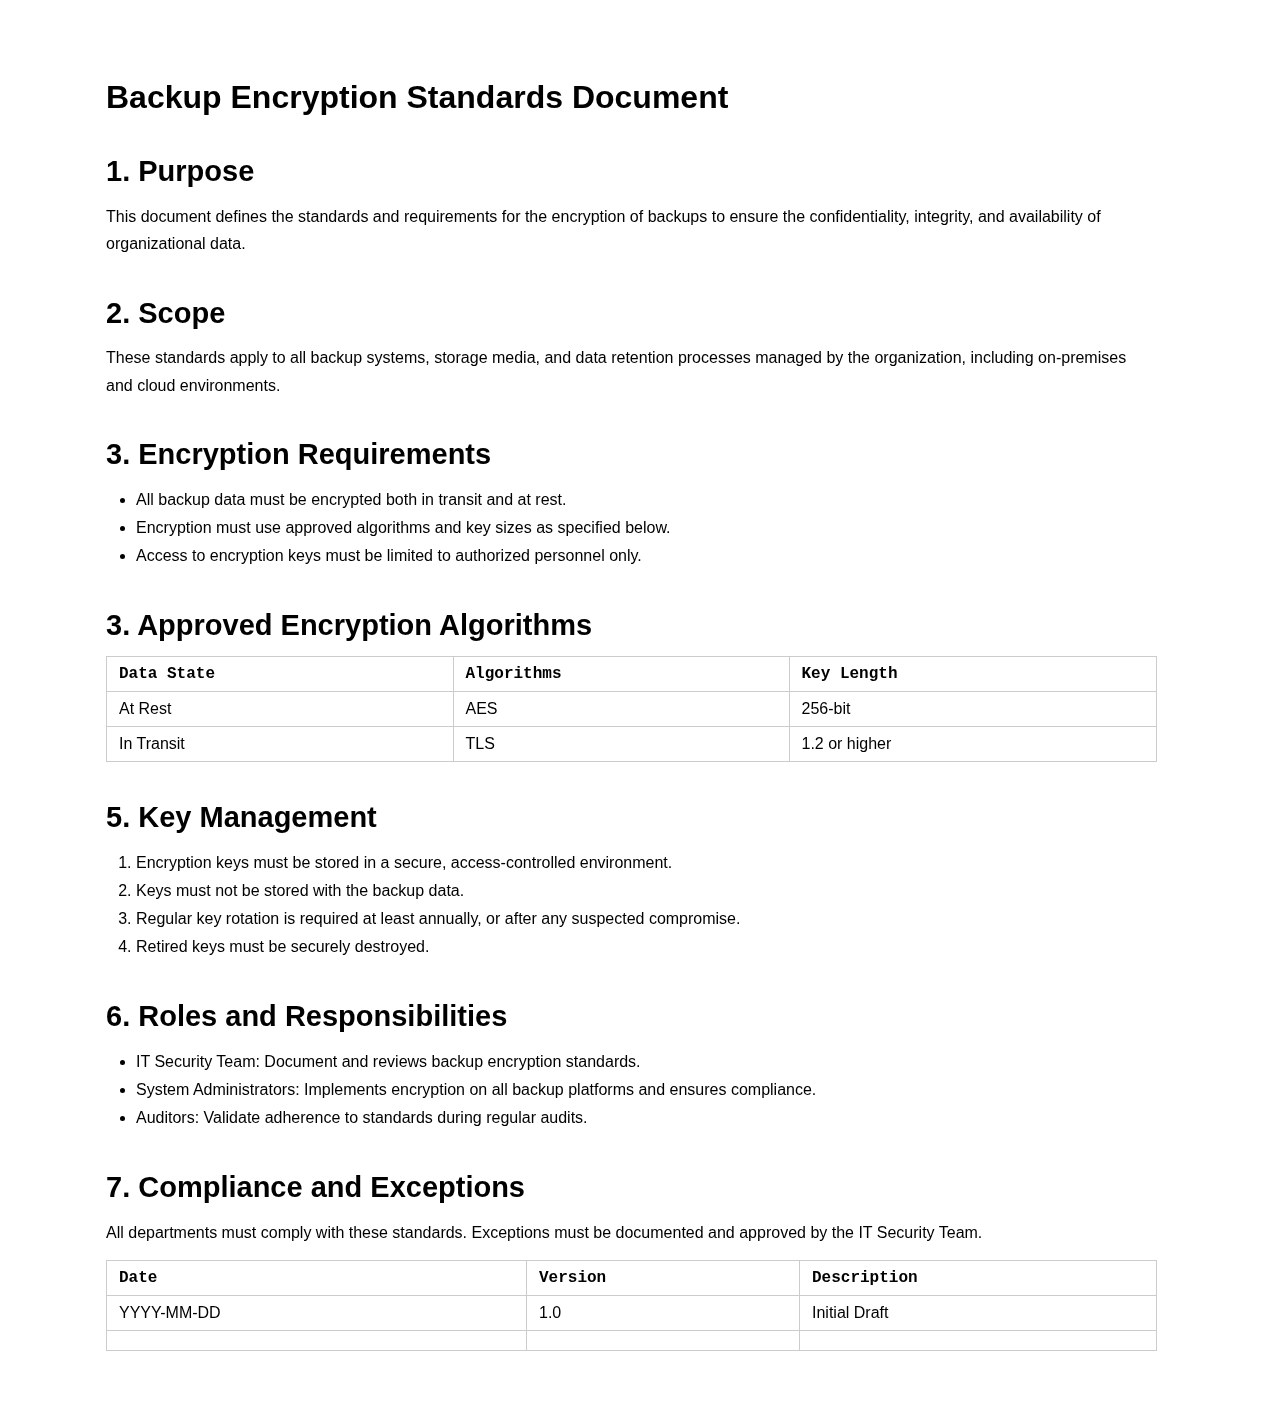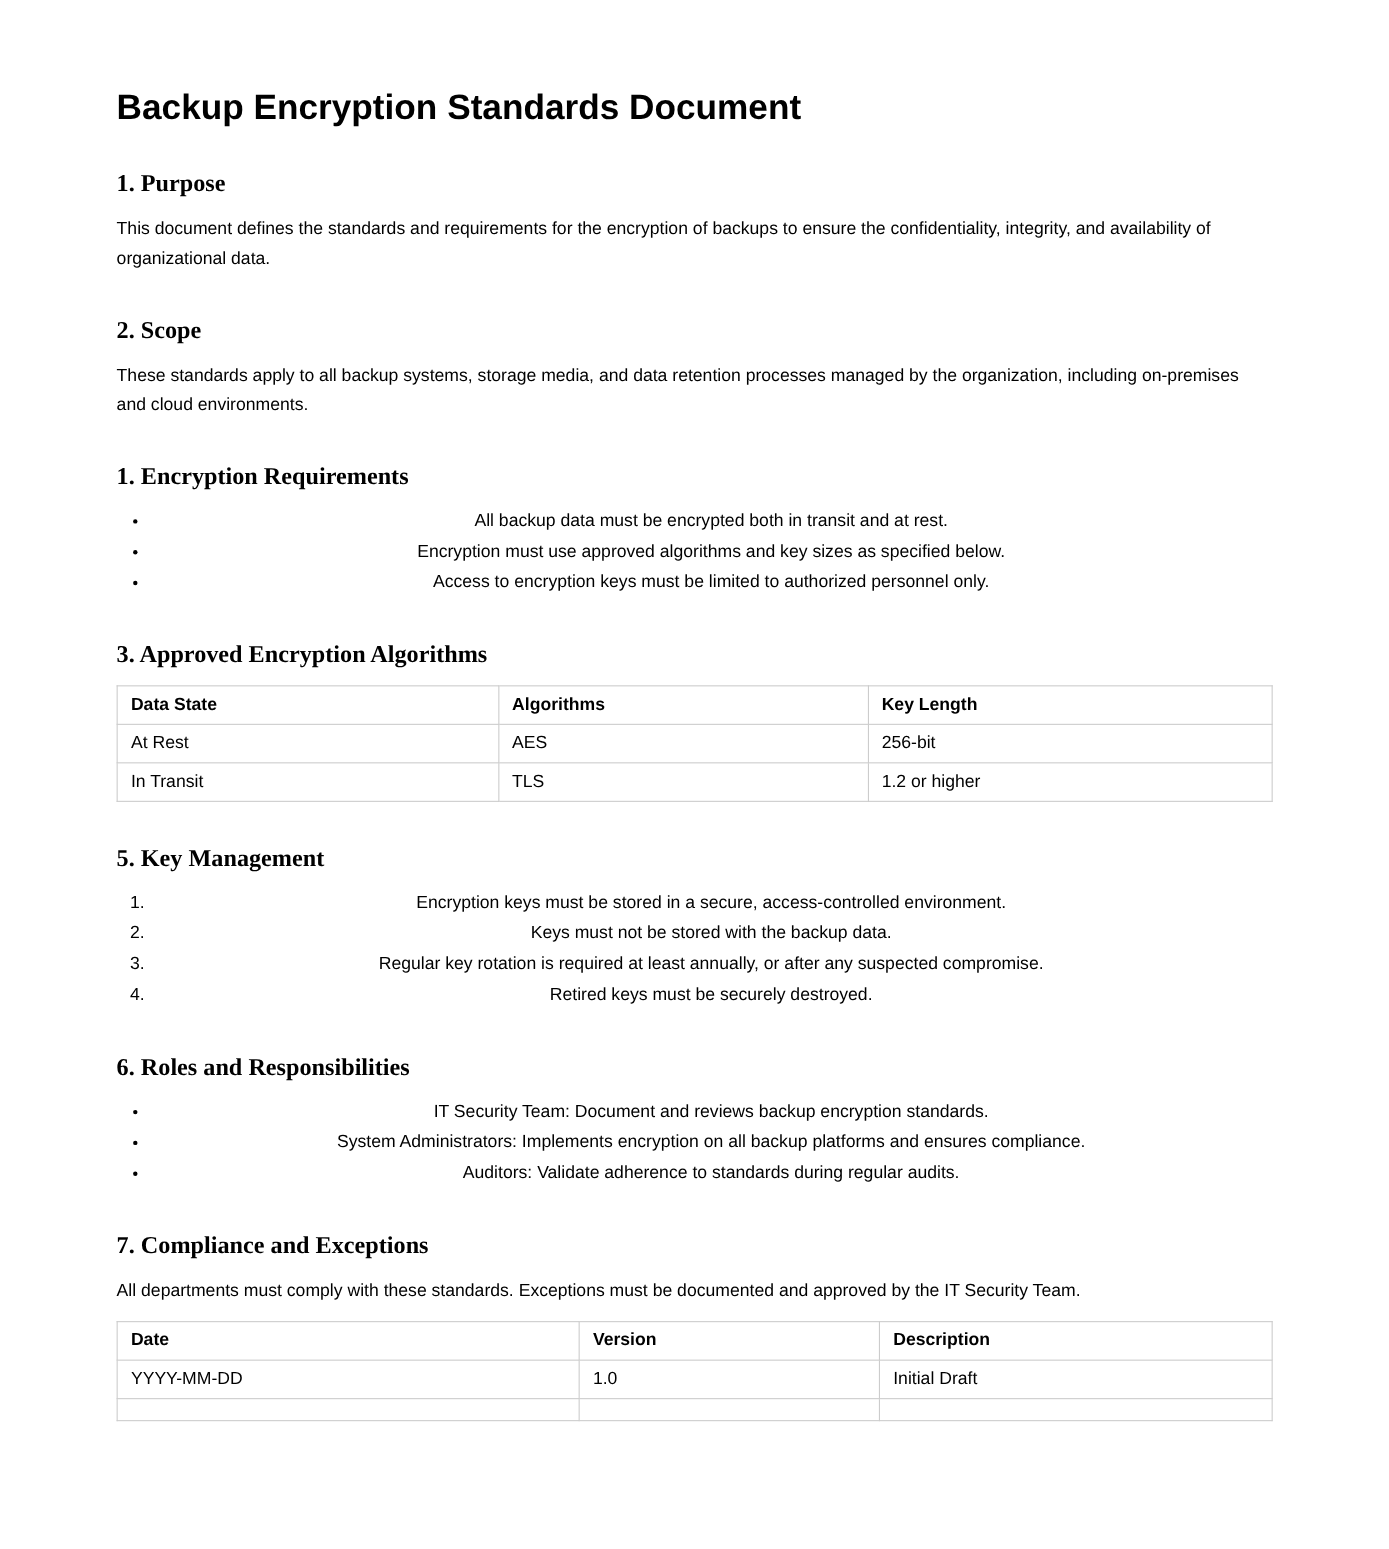--- a/index.html
+++ b/index.html
@@ -16,51 +16,49 @@
     background: #ffffff;
     overflow: hidden;
   }
   h1.doc-title {
     font-size: 32px;
     font-weight: bold;
     margin: 0 0 8px 0;
     line-height: 1.2;
   }
   h2.sec-heading {
-    font-size: 22px;
+    font-size: 29px;
     font-weight: bold;
     margin: 38px 0 14px 0;
     line-height: 1.2;
-    font-family: Liberation Serif, serif;
   }
   p.body-text {
     margin: 0 0 14px 0;
     line-height: 1.7;
   }
   ul.bullet-list, ol.number-list {
     margin: 0 0 14px 0;
     padding-left: 30px;
-    text-align: center;
   }
   ul.bullet-list li, ol.number-list li {
     line-height: 1.75;
   }
   table.doc-table {
     width: 100%;
     border-collapse: collapse;
     margin: 8px 0 0 0;
   }
   table.doc-table th, table.doc-table td {
     border: 1px solid #cccccc;
     padding: 8px 12px;
     text-align: left;
     font-size: 16px;
     vertical-align: middle;
   }
-  table.doc-table th { font-weight: bold; }
+  table.doc-table th { font-weight: bold; font-family: Liberation Mono, monospace; }
   table.doc-table td.empty-cell { height: 20px; padding: 8px 12px; }
   table.alg-table col.c1 { width: 33%; }
   table.alg-table col.c2 { width: 32%; }
   table.alg-table col.c3 { width: 35%; }
   table.rev-table col.c1 { width: 40%; }
   table.rev-table col.c2 { width: 26%; }
   table.rev-table col.c3 { width: 34%; }
 </style>
 </head>
 <body>
@@ -68,21 +66,21 @@
 <div class="page">
 
   <h1 class="doc-title">Backup Encryption Standards Document</h1>
 
   <h2 class="sec-heading">1. Purpose</h2>
   <p class="body-text">This document defines the standards and requirements for the encryption of backups to ensure the confidentiality, integrity, and availability of organizational data.</p>
 
   <h2 class="sec-heading">2. Scope</h2>
   <p class="body-text">These standards apply to all backup systems, storage media, and data retention processes managed by the organization, including on-premises and cloud environments.</p>
 
-  <h2 class="sec-heading">1. Encryption Requirements</h2>
+  <h2 class="sec-heading">3. Encryption Requirements</h2>
   <ul class="bullet-list">
     <li>All backup data must be encrypted both in transit and at rest.</li>
     <li>Encryption must use approved algorithms and key sizes as specified below.</li>
     <li>Access to encryption keys must be limited to authorized personnel only.</li>
   </ul>
 
   <h2 class="sec-heading">3. Approved Encryption Algorithms</h2>
   <table class="doc-table alg-table">
     <colgroup>
         <col class="c1">

